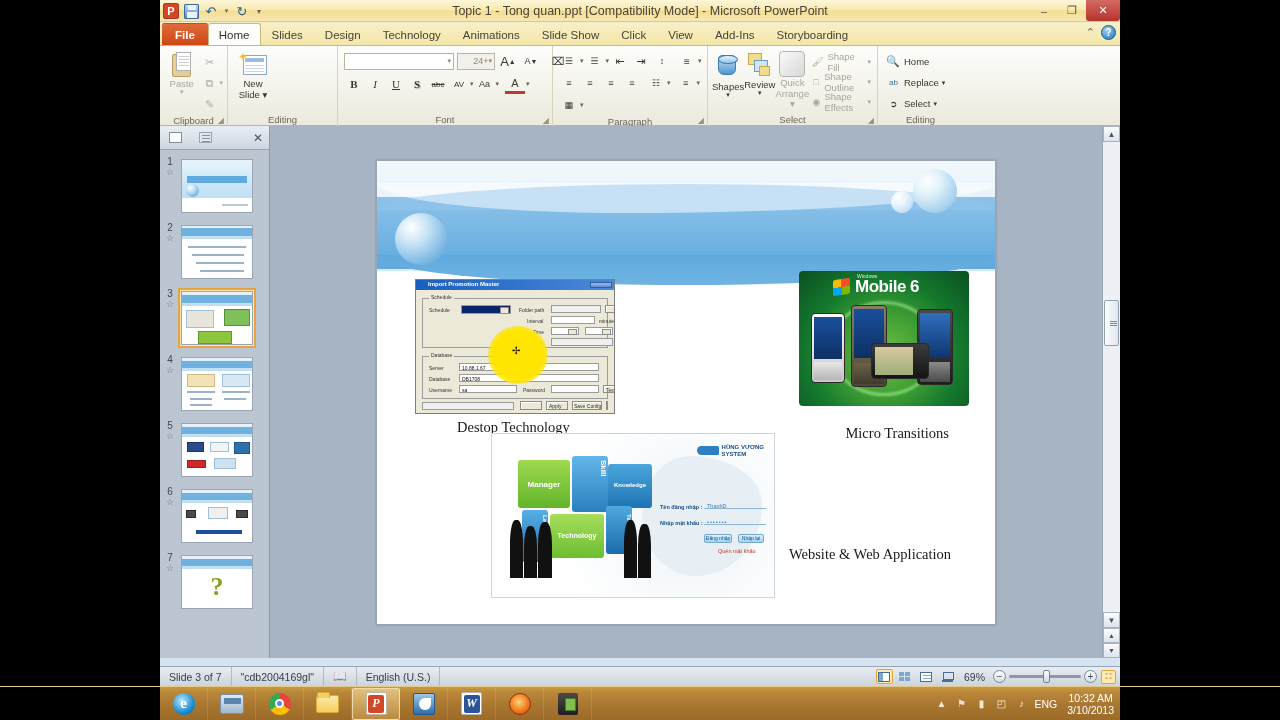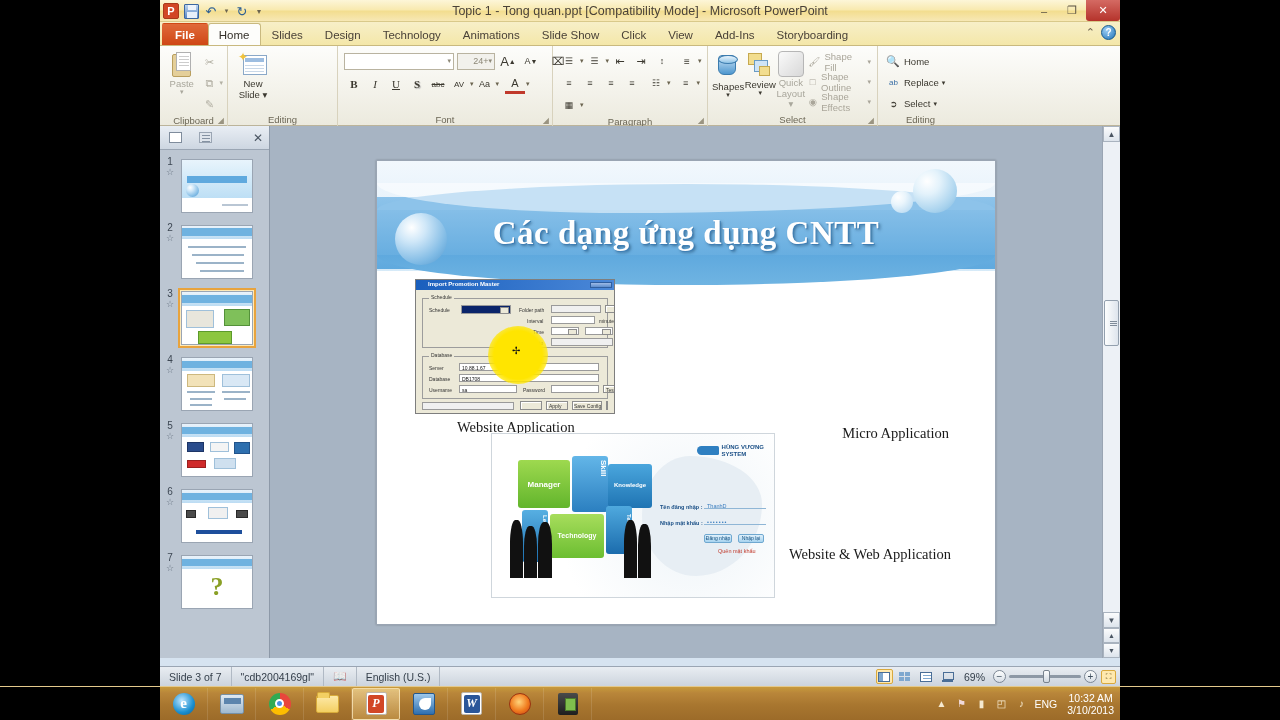--- a/index.html
+++ b/index.html
@@ -536,21 +536,21 @@
                 <span class="a1"></span>
                 <span class="a2"></span>
                 <span class="a3"></span>
               </span>
             <span class="lbl">Review</span>
             <span style="font-size:7px;line-height:6px">▾</span>
           </div>
           <div class="bigbtn dim" style="width:38px">
             <span class="qstyle-ic"></span>
             <span class="lbl">Quick</span>
-            <span class="lbl">Layout ▾</span>
+            <span class="lbl">Arrange ▾</span>
           </div>
           <div style="display:flex;flex-direction:column;gap:1px;padding-top:3px">
             <div class="smallrow dim">
               <span class="sicon">🖌</span>
               <span>Shape Fill</span>
               <span style="font-size:7px">▾</span>
             </div>
             <div class="smallrow dim">
               <span class="sicon">□</span>
               <span>Shape Outline</span>
@@ -703,21 +703,20 @@
         </div>
 
         <div class="slideview">
           <div class="slide">
             <div class="sl-top"></div>
             <div class="sl-band"></div>
             <div class="sl-wave2"></div>
             <div class="bub b1"></div>
             <div class="bub b2"></div>
             <div class="bub b3"></div>
-            <div class="sl-title">Các dạng ứng dụng CNTT</div>
 
             <div class="shot dlgshot">
               <div class="dlg-tb">
                 <span class="tt">Import Promotion Master</span>
                 <span class="wb"></span>
               </div>
               <div class="fs" style="left:6px;top:18px;right:6px;height:50px">
                 <span class="lg">Schedule</span>
                 <span class="fldtxt" style="left:6px;top:8px">Schedule</span>
                 <span class="cbo sel" style="left:38px;top:6px;width:50px;height:9px"></span>
@@ -752,23 +751,44 @@
               <span class="fld" style="left:6px;top:122px;width:92px;height:8px;background:#f0f0f0"></span>
               <span class="btn3d" style="left:104px;top:121px;width:22px;height:9px"></span>
               <span class="btn3d" style="left:130px;top:121px;width:22px;height:9px"></span>
               <span class="fldtxt" style="left:133px;top:123px">Apply</span>
               <span class="btn3d" style="left:156px;top:121px;width:30px;height:9px"></span>
               <span class="fldtxt" style="left:158px;top:123px">Save Config</span>
               <span class="btn3d" style="left:190px;top:121px;width:0px;height:9px"></span>
               <span class="hl-circle"></span>
               <span class="cursor-move">✢</span>
             </div>
-            <div class="caption cap-desktop">Website Application</div>
-
-            <div class="caption cap-micro">Micro Application</div>
+            <div class="caption cap-desktop">Destop Technology</div>
+
+            <div class="shot mobshot">
+              <span class="glow"></span>
+              <span class="mob-flag"></span>
+              <span class="mob-sub">Windows</span>
+              <span class="mob-txt">Mobile 6</span>
+              <span class="phone" style="left:12px;top:42px;width:34px;height:70px;background:linear-gradient(#fbfbfb,#c9c9c9)">
+                  <span class="scr"></span>
+                  <span class="kp"></span>
+                </span>
+              <span class="phone" style="left:52px;top:34px;width:36px;height:82px;background:linear-gradient(#8a7f63,#4e4733)">
+                  <span class="scr"></span>
+                  <span class="kp" style="background:linear-gradient(#6b6148,#413b2c)"></span>
+                </span>
+              <span class="phone" style="left:118px;top:38px;width:36px;height:76px;background:linear-gradient(#4a4a4a,#1d1d1d)">
+                  <span class="scr" style="background:linear-gradient(#2f6fc0,#10356e)"></span>
+                  <span class="kp" style="background:linear-gradient(#8a8a8a,#4a4a4a)"></span>
+                </span>
+              <span class="phone" style="left:72px;top:72px;width:58px;height:36px;background:linear-gradient(#3c3c3c,#141414)">
+                  <span class="scr" style="left:3px;top:3px;width:38px;height:28px;background:linear-gradient(#d8c9a0,#9fae7a)"></span>
+                </span>
+            </div>
+            <div class="caption cap-micro">Micro Transitions</div>
 
             <div class="shot webshot">
               <span class="map-bg"></span>
               <span class="map-shape"></span>
               <span class="pz" style="left:26px;top:26px;width:52px;height:48px;background:linear-gradient(#9ed94f,#62b52c)">
                   <span>Manager</span>
                 </span>
               <span class="pz" style="left:80px;top:22px;width:36px;height:56px;background:linear-gradient(#63b6e8,#2b7fc0)">
                   <span style="writing-mode:vertical-rl;top:8%;left:28%">Skill</span>
                 </span>

